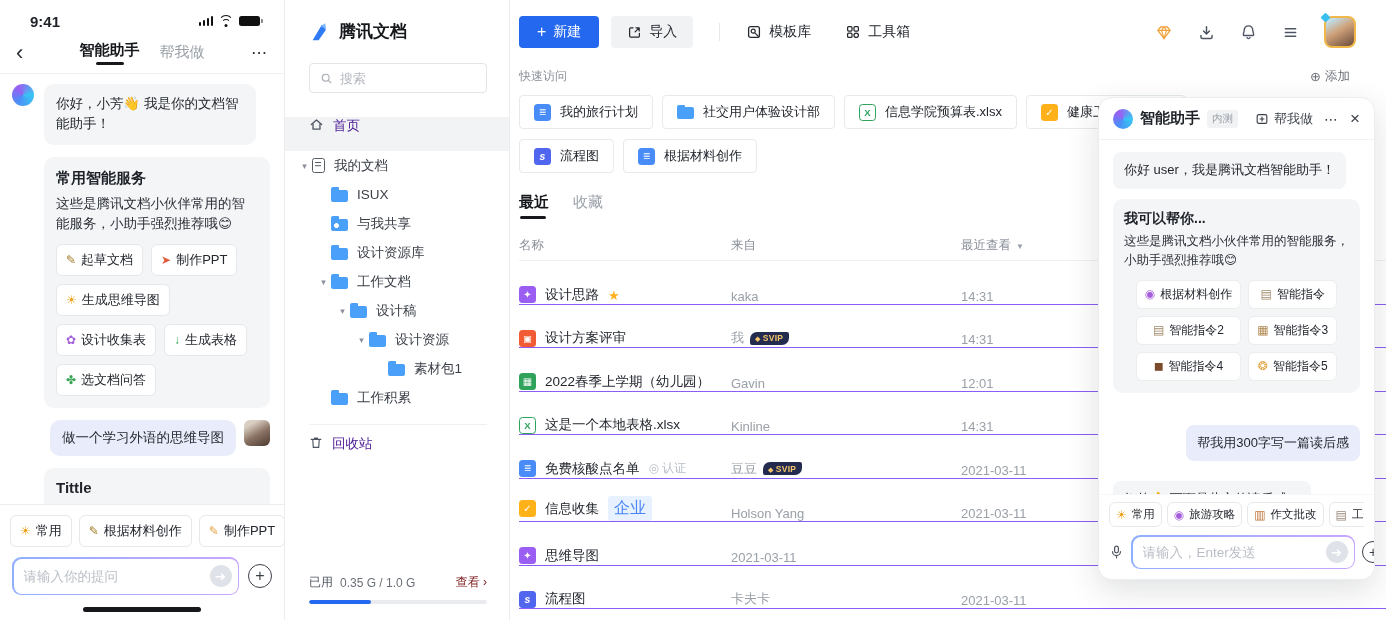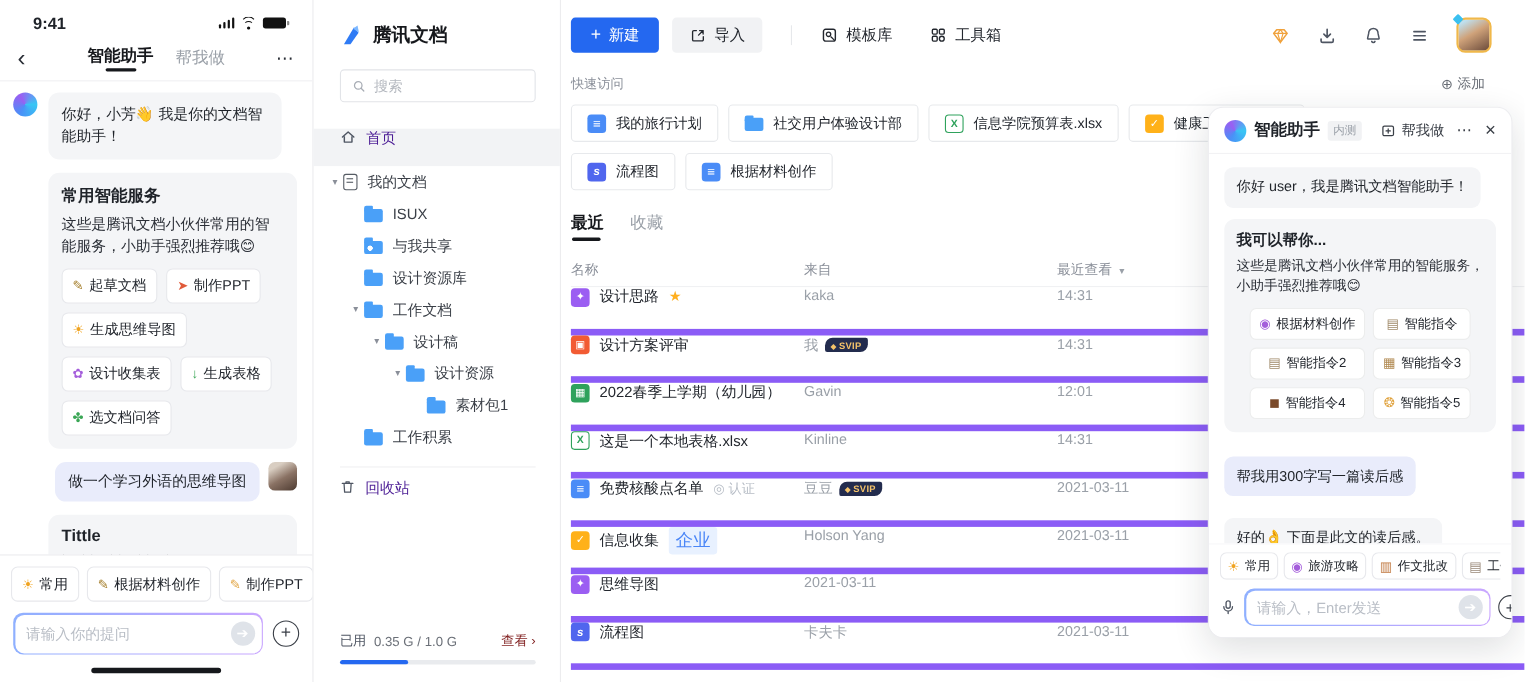--- a/index.html
+++ b/index.html
@@ -110,21 +110,21 @@
   .qa-card{display:inline-flex;align-items:center;gap:9px;height:34px;border:1px solid #e7e9ec;border-radius:4px;padding:0 14px;font-size:13px;color:#23272e;background:#fff;cursor:pointer;white-space:nowrap}
   .tabs{display:flex;gap:24px;margin-top:20px;align-items:flex-end}
   .tab{font-size:15px;color:#9aa0a8;cursor:pointer;padding-bottom:7px}
   .tab.active{color:#16181c;font-weight:bold;position:relative}
   .tab.active::after{content:"";position:absolute;left:1px;bottom:0;width:26px;height:3px;background:#16181c;border-radius:2px}
   .thead{display:flex;margin-top:12px;height:30px;align-items:center;border-bottom:1px solid #f0f1f3;font-size:12.5px;color:#8a8f99}
   .col-name{flex:0 0 212px}
   .col-from{flex:0 0 230px}
   .col-time{flex:1}
   .sortcaret{font-size:8px;color:#9aa0a8;margin-left:5px}
-  .trow{display:flex;align-items:flex-start;height:43.5px;border-bottom:6px solid #8b5cf6;cursor:pointer}
+  .trow{display:flex;align-items:flex-end;height:43.5px;border-bottom:1px solid #8b5cf6;cursor:pointer}
   .ncell{flex:0 0 212px;display:flex;align-items:center;gap:9px;min-width:0}
   .fname{font-size:13.5px;color:#23272e;white-space:nowrap;overflow:hidden;text-overflow:ellipsis}
   .star::before{content:"★";color:#ffaf1f;font-size:13px}
   .cert{color:#b7bdc6;font-size:12px;white-space:nowrap}
   .cert::before{content:"◎ "}
   .entbadge{background:#e8f1ff;color:#4a86f7;font-size:16px;padding:2px 6px;border-radius:3px;white-space:nowrap}
   .fcell{flex:0 0 230px;display:flex;align-items:center;gap:6px;font-size:13px;color:#9aa0a8}
   .tcell{flex:1;font-size:13px;color:#9aa0a8}
   .svip{background:#232c4e;color:#f5c36a;font-size:8.5px;font-weight:bold;padding:1.5px 6px 1.5px 5px;border-radius:7px 2px 7px 2px;letter-spacing:.3px}
   .svip::before{content:"◆";font-size:7px;margin-right:2px}
@@ -138,21 +138,21 @@
   .phelp{display:inline-flex;align-items:center;gap:5px;font-size:13px;cursor:pointer}
   .pmore{letter-spacing:1px;font-size:14px;cursor:pointer}
   .pclose{font-size:17px;cursor:pointer;line-height:1}
   .pbody{flex:1;padding:12px 14px 0;overflow:hidden}
   .pbubble{display:inline-block;background:#f4f5f7;border-radius:8px;padding:9px 11px;font-size:13px;line-height:1.45}
   .pcard{background:#f4f5f7;border-radius:10px;padding:11px 11px 12px;margin-top:10px}
   .pcard-title{font-weight:bold;font-size:14px;margin-bottom:4px}
   .pcard-desc{font-size:12.5px;line-height:1.55;color:#2a2e36;margin-bottom:9px}
   .pgrid{display:grid;grid-template-columns:auto auto;gap:7px;justify-content:center}
   .pchip{display:inline-flex;align-items:center;justify-content:center;gap:5px;background:#fff;border:1px solid #eceded;border-radius:6px;padding:5px 8px;font-size:12px;color:#23272e;cursor:pointer;white-space:nowrap}
-  .purow{display:flex;justify-content:flex-start;margin-top:22px}
+  .purow{display:flex;justify-content:flex-end;margin-top:32px}
   .pubble{background:#e9ecfb;border-radius:8px;padding:9px 11px;font-size:13px}
   .preply{margin-top:20px}
   .pfoot{flex:0 0 80px;border-top:1px solid #f7f7f9;padding:7px 10px 10px;background:#fff}
   .pchips{display:flex;gap:5px;overflow:hidden;white-space:nowrap}
   .pchips .pchip{padding:4px 6px;font-size:11.5px;border-color:#e7e8ec}
   .pinrow{display:flex;align-items:center;gap:7px;margin-top:8px}
   .micic{color:#4e5562;display:inline-flex;flex:0 0 auto;cursor:pointer}
   .pfoot .gradin{height:31px}
   .pfoot .plusbtn{width:22px;height:22px;flex:0 0 22px;font-size:14px;border-width:1.3px}
 </style>

